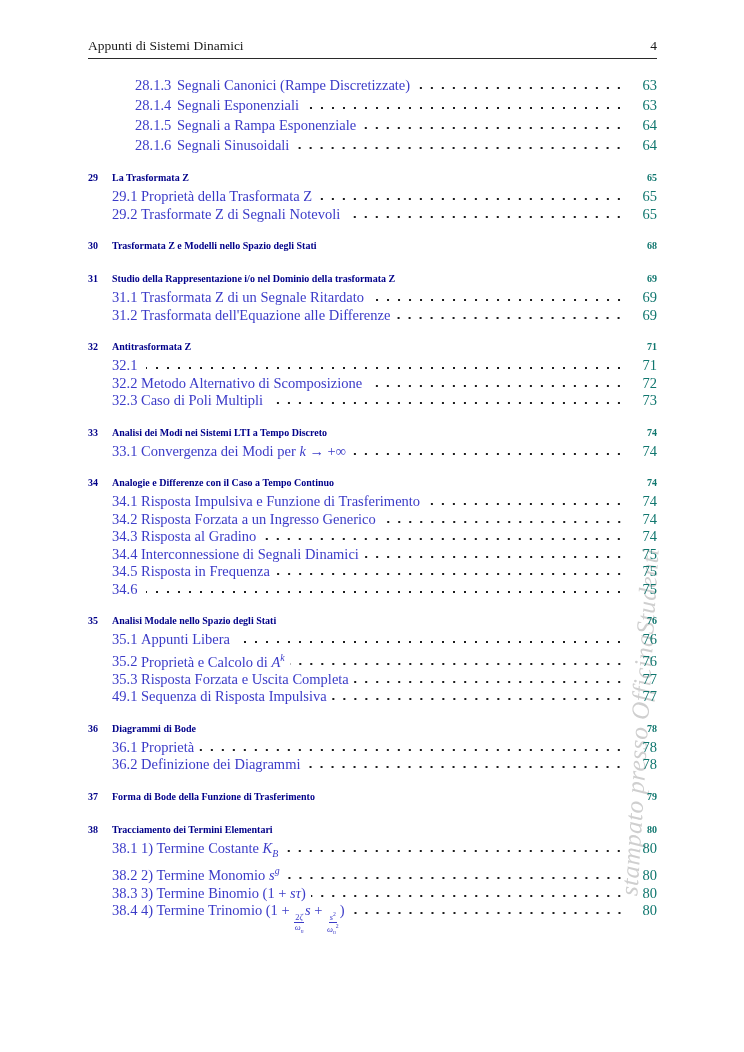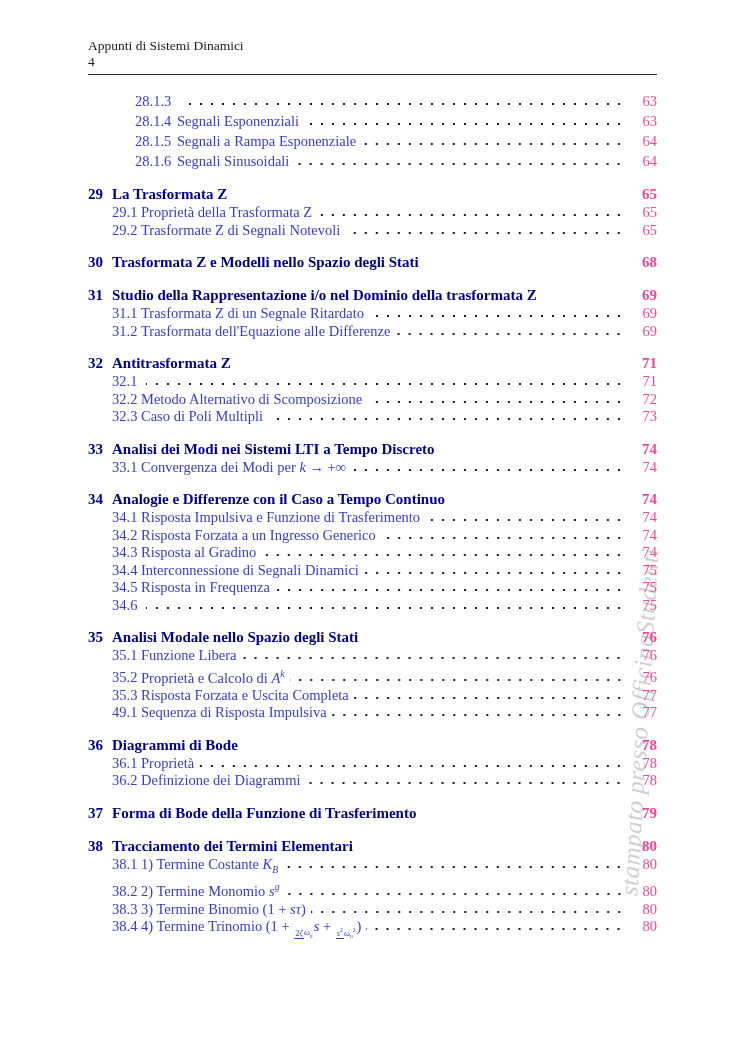--- a/index.html
+++ b/index.html
@@ -27,32 +27,31 @@
   }
   .header {
     display: flex;
     justify-content: space-between;
     align-items: baseline;
     font-size: 13.5px;
     line-height: 16px;
     color: #1a1a1a;
     border-bottom: 1px solid #2a2a2a;
     padding-bottom: 4px;
-    flex-direction: column;
   }
   .toc { margin-top: 16px; }
   .row {
     display: flex;
     align-items: baseline;
     white-space: nowrap;
   }
   .row.chapter {
     font-weight: bold;
     color: var(--chapter-link, #000089);
-    font-size: 15px;
+    font-size: 10px;
     line-height: 20px;
     margin-top: 13px;
   }
   .row.section {
     color: var(--section-link, #3b3bc8);
     font-size: 14.5px;
     line-height: 17.5px;
     padding-left: 24px;
   }
   .row.subsubsection {
@@ -72,29 +71,29 @@
     min-width: 16px;
     height: 4px;
     margin: 0 8px 0 5px;
     background-image: radial-gradient(circle 1.2px at 2px 2px, #1c1c1c 97%, transparent 100%);
     background-size: 11px 4px;
     background-repeat: repeat-x;
     background-position: right center;
   }
   .page-num {
     flex: none;
-    color: #ec4899;
+    color: #0f766e;
     min-width: 21px;
     text-align: right;
   }
   .title sup, .title sub { font-size: 0.68em; }
   .title i { font-style: italic; }
   .frac {
     display: inline-flex;
-    flex-direction: row;
+    flex-direction: column;
     align-items: center;
     vertical-align: -0.55em;
     font-size: 0.58em;
     line-height: 1.15;
     margin: 0 1px;
   }
   .frac > span:first-child {
     border-bottom: 1px solid currentColor;
     padding: 0 1px;
   }
@@ -123,20 +122,21 @@
 
     <div class="header">
       <span>Appunti di Sistemi Dinamici</span>
       <span>4</span>
     </div>
 
     <div class="toc">
 
     <div class="row subsubsection">
           <span class="num">28.1.3</span>
+          <span class="title">Segnali Canonici (Rampe Discretizzate)</span>
           <div class="leader"></div>
           <span class="page-num">63</span>
         </div>
         <div class="row subsubsection">
           <span class="num">28.1.4</span>
           <span class="title">Segnali Esponenziali</span>
           <div class="leader"></div>
           <span class="page-num">63</span>
         </div>
         <div class="row subsubsection">
@@ -270,21 +270,21 @@
           <span class="page-num">75</span>
         </div>
         <div class="row chapter">
           <span class="num">35</span>
           <span class="title">Analisi Modale nello Spazio degli Stati</span>
           <span class="spacer"></span>
           <span class="page-num">76</span>
         </div>
         <div class="row section">
           <span class="num">35.1</span>
-          <span class="title">Funzione Libera</span>
+          <span class="title">Appunti Libera</span>
           <div class="leader"></div>
           <span class="page-num">76</span>
         </div>
         <div class="row section">
           <span class="num">35.2</span>
           <span class="title">Proprietà e Calcolo di <i>A</i><sup><i>k</i></sup></span>
           <div class="leader"></div>
           <span class="page-num">76</span>
         </div>
         <div class="row section">

